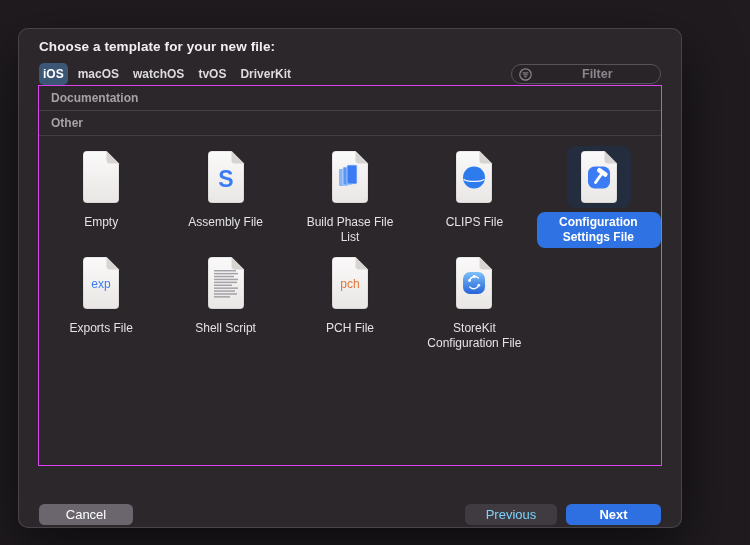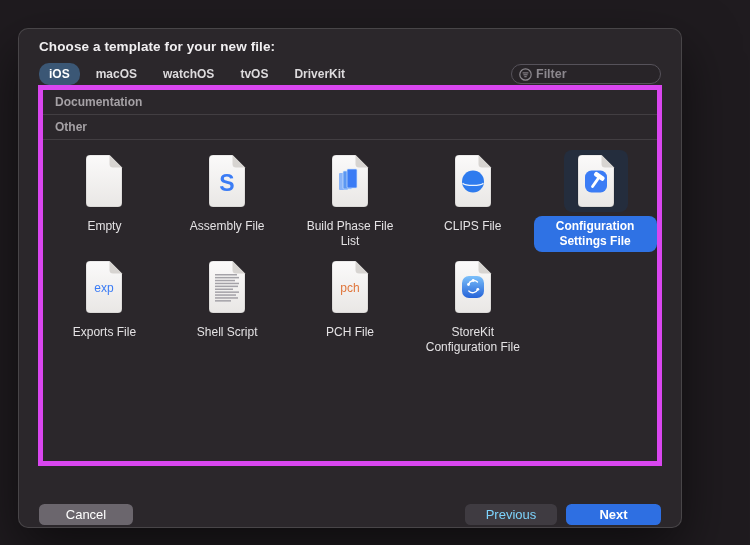--- a/index.html
+++ b/index.html
@@ -16,39 +16,40 @@
     border:1px solid rgba(255,255,255,0.14);
     border-radius:10px;
     box-shadow:0 22px 55px rgba(0,0,0,0.55);
   }
   .dialog-title {
     margin:10px 20px 0; font-size:13.5px; font-weight:700; color:#f1eff1;
     letter-spacing:.1px;
   }
   .tabbar { margin:8px 20px 0; height:24px; display:flex; align-items:center; }
   .tab {
-    font-size:12px; font-weight:600; color:#dddbdd; padding:4px 10px;
-    border-radius:10px; margin-right:6px; cursor:default; white-space:nowrap;
+    font-size:12px; font-weight:600; color:#dddbdd; padding:4px 4px;
+    border-radius:5px; margin-right:6px; cursor:default; white-space:nowrap;
   }
   .tab.selected { background:#3b5775; color:#fff; }
   .filter-field {
     margin-left:auto; width:150px; height:20px; border:1px solid #56525a;
     border-radius:10px; display:flex; align-items:center; padding:0 7px;
     background:rgba(0,0,0,0.06);
+    gap:46px;
   }
   .filter-field svg { flex:0 0 auto; margin-right:4px; }
   .filter-field input {
     flex:1; min-width:0; background:transparent; border:none; outline:none;
     font-size:12.5px; font-weight:600; color:#e8e6e8;
     font-family:"Liberation Sans", sans-serif;
   }
   .filter-field input::placeholder { color:#8b878d; }
   .content {
     position:absolute; left:19px; right:19px; top:56px; bottom:61px;
-    border:5px solid #d946ef; overflow:hidden;
+    border:1px solid #d946ef; overflow:hidden;
   }
   .section-header {
     height:25px; line-height:25px; padding-left:12px;
     font-size:12px; font-weight:700; color:#a5a1a5;
     border-bottom:1px solid rgba(255,255,255,0.11);
   }
   .grid {
     display:grid; grid-template-columns:repeat(5,1fr);
     padding-top:10px;
   }

